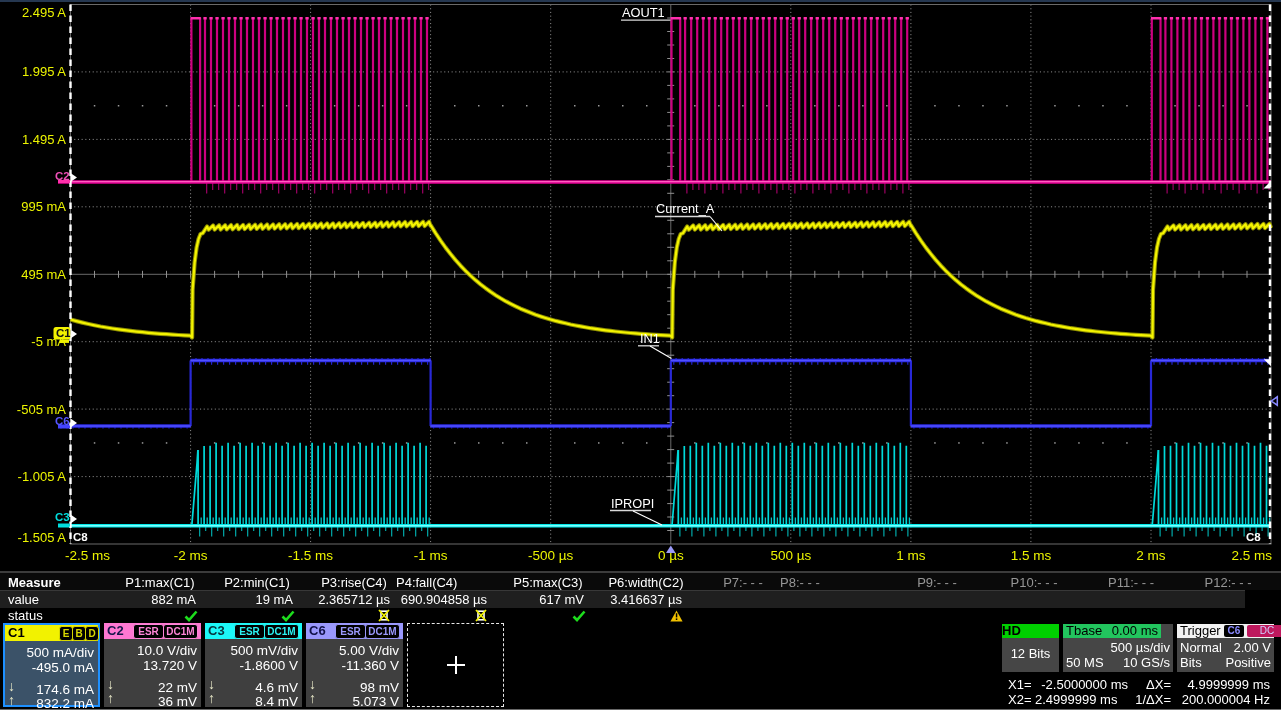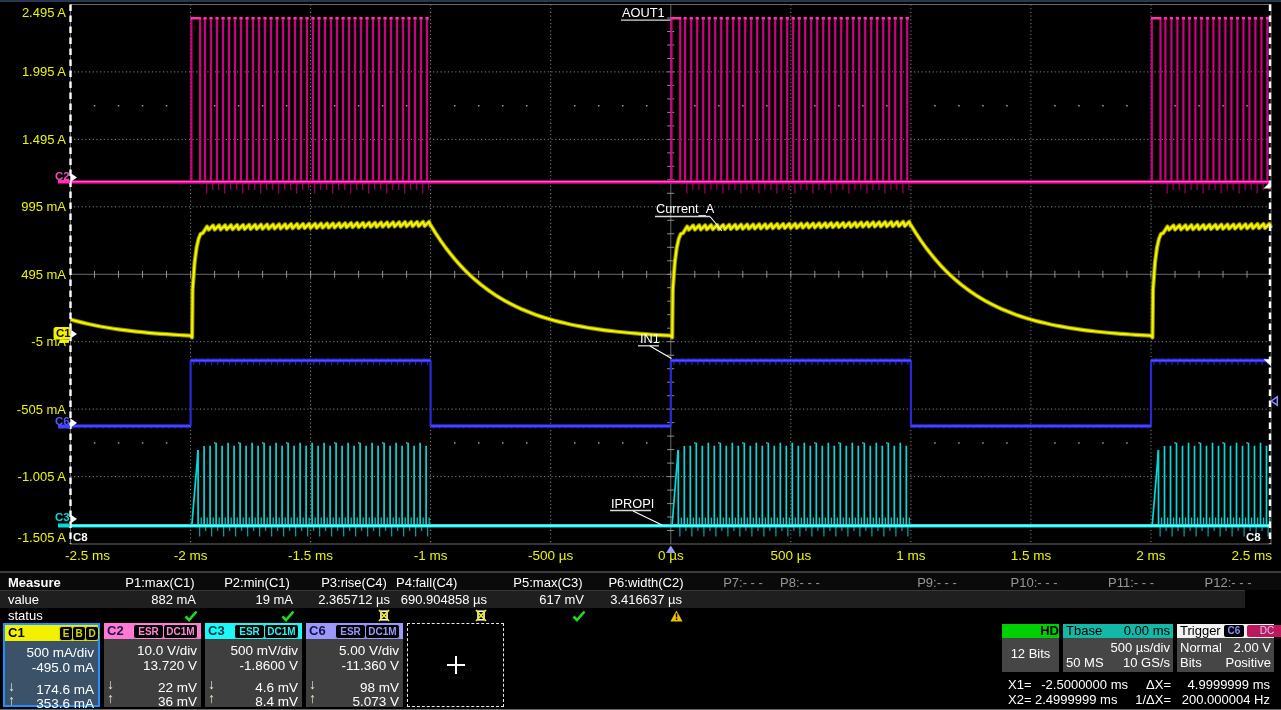--- a/index.html
+++ b/index.html
@@ -347,21 +347,21 @@
     <div style="position:absolute;left:3px;top:623px;width:97px;height:84px;border:2px solid #1e90ff;box-sizing:border-box;background:#3b5268">
       <div style="position:absolute;left:0;top:0;right:0;height:16px;background:#f2f200;color:#000;font-size:13px;font-weight:bold;line-height:16px">
         <span style="position:absolute;left:3px">C1</span>
         <span style="position:absolute;left:54px;top:0.5px;width:12px;height:13.5px;background:#000;border:1px solid #d8d800;border-radius:3px;color:#d8d800;font-size:10px;font-weight:bold;text-align:center;line-height:13px">E</span>
         <span style="position:absolute;left:67px;top:0.5px;width:12px;height:13.5px;background:#000;border:1px solid #d8d800;border-radius:3px;color:#d8d800;font-size:10px;font-weight:bold;text-align:center;line-height:13px">B</span>
         <span style="position:absolute;left:80px;top:0.5px;width:12px;height:13.5px;background:#000;border:1px solid #d8d800;border-radius:3px;color:#d8d800;font-size:10px;font-weight:bold;text-align:center;line-height:13px">D</span>
       </div>
       <div style="position:absolute;right:4px;top:20px;font-size:13.5px;color:#fff;white-space:pre">500 mA/div</div>
       <div style="position:absolute;right:4px;top:35px;font-size:13.5px;color:#fff;white-space:pre">-495.0 mA</div>
       <div style="position:absolute;right:4px;top:56.5px;font-size:13.5px;color:#fff;white-space:pre">174.6 mA</div>
-      <div style="position:absolute;right:4px;top:70.5px;font-size:13.5px;color:#fff;white-space:pre">353.6 mA</div>
+      <div style="position:absolute;right:4px;top:70.5px;font-size:13.5px;color:#fff;white-space:pre">832.2 mA</div>
       <div style="position:absolute;left:3px;top:53px;font-size:14px;color:#e8e8c8">↓</div>
       <div style="position:absolute;left:3px;top:67px;font-size:14px;color:#e8e8c8">↑</div>
     </div>
     <div style="position:absolute;left:104px;top:623px;width:97px;height:84px;box-sizing:border-box;background:#3f3f3f">
       <div style="position:absolute;left:0;top:0;right:0;height:16px;background:#ff78d2;color:#15154a;font-size:13px;font-weight:bold;line-height:16px">
         <span style="position:absolute;left:3px">C2</span>
         <span style="position:absolute;left:29px;top:0.5px;width:29px;height:13.5px;background:#000;border:1px solid #ff86d8;border-radius:3px;color:#ff86d8;font-size:10px;font-weight:bold;text-align:center;line-height:13px">ESR</span>
         <span style="position:absolute;left:59px;top:0.5px;width:33px;height:13.5px;background:#000;border:1px solid #ff86d8;border-radius:3px;color:#ff86d8;font-size:10px;font-weight:bold;text-align:center;line-height:13px">DC1M</span>
       </div>
       <div style="position:absolute;right:4px;top:20px;font-size:13.5px;color:#fff;white-space:pre">10.0 V/div</div>
@@ -396,25 +396,25 @@
       <div style="position:absolute;right:4px;top:70.5px;font-size:13.5px;color:#fff;white-space:pre">5.073 V</div>
       <div style="position:absolute;left:3px;top:53px;font-size:14px;color:#e8e8c8">↓</div>
       <div style="position:absolute;left:3px;top:67px;font-size:14px;color:#e8e8c8">↑</div>
     </div>
     <div style="position:absolute;left:407px;top:623px;width:97px;height:84px;box-sizing:border-box;border:1.5px dashed #e8e8e8">
       <svg width="20" height="20" style="position:absolute;left:38px;top:31px">
         <path d="M10 1 V19 M1 10 H19" stroke="#fff" stroke-width="2"></path>
       </svg>
     </div>
     <div style="position:absolute;left:1002px;top:624px;width:57px;height:48px;background:#464646">
-      <div style="position:absolute;left:0;top:0;right:0;height:14px;background:#00d000;color:#000;font-weight:bold;font-size:13px;text-align:right;line-height:14px">HD</div>
+      <div style="position:absolute;left:0;top:0;right:0;height:14px;background:#00d000;color:#000;font-weight:bold;font-size:13px;text-align:left;line-height:14px">HD</div>
       <div style="position:absolute;left:0;right:0;top:22px;color:#fff;font-size:13px;text-align:center">12 Bits</div>
     </div>
     <div style="position:absolute;left:1063px;top:624px;width:110px;height:48px;background:#464646">
-      <div style="position:absolute;left:0;top:0;right:0;height:14px;background:#14b8a6;color:#000;font-size:13px;line-height:14px">
+      <div style="position:absolute;left:0;top:0;right:12px;height:14px;background:#22c55e;color:#000;font-size:13px;line-height:14px">
         <span style="position:absolute;left:3px">Tbase</span>
         <span style="position:absolute;right:3px">0.00 ms</span>
       </div>
       <div style="position:absolute;right:3px;top:16px;color:#fff;font-size:13px">500 µs/div</div>
       <div style="position:absolute;left:3px;top:31px;color:#fff;font-size:13px">50 MS</div>
       <div style="position:absolute;right:3px;top:31px;color:#fff;font-size:13px">10 GS/s</div>
     </div>
     <div style="position:absolute;left:1177px;top:624px;width:97px;height:48px;background:#464646">
       <div style="position:absolute;left:0;top:0;right:0;height:14px;background:#f2f2f2;color:#000;font-size:13px;line-height:14px">
         <span style="position:absolute;left:3px">Trigger</span>

